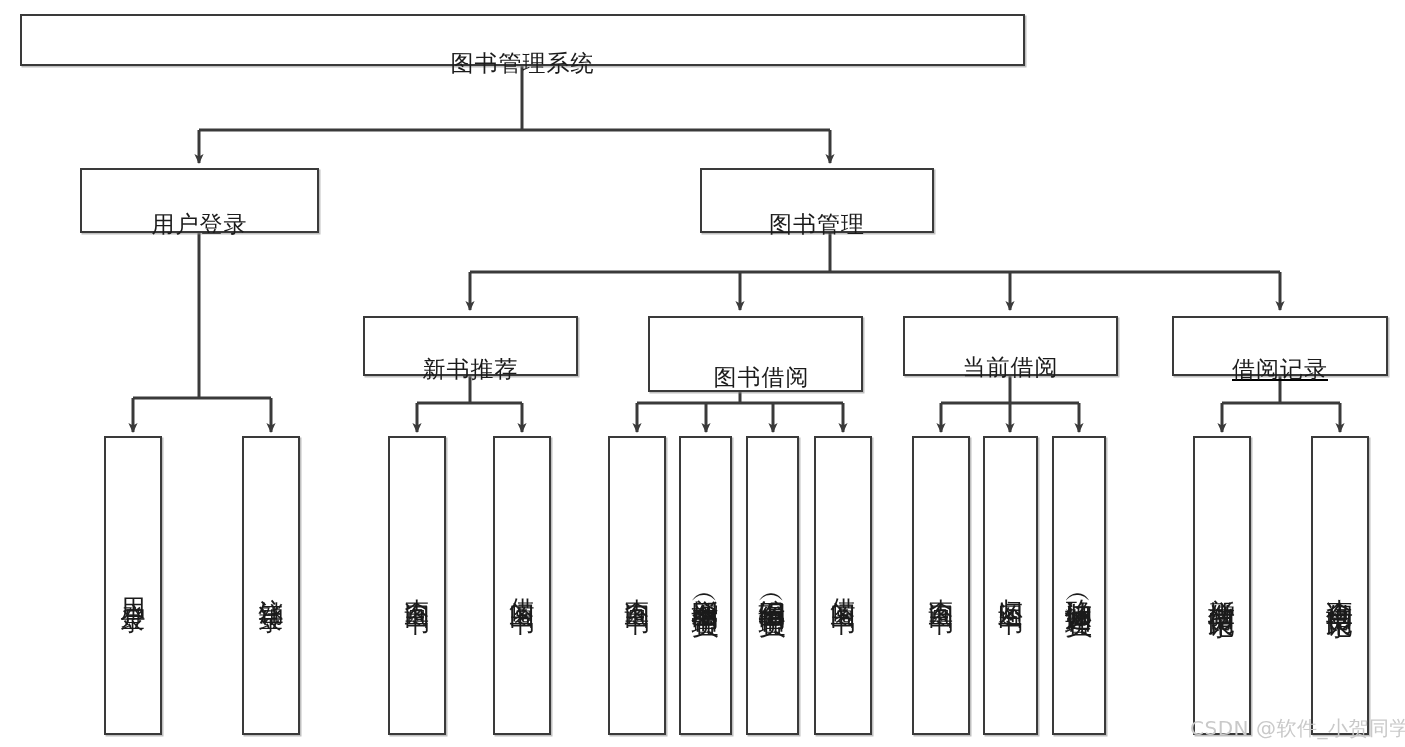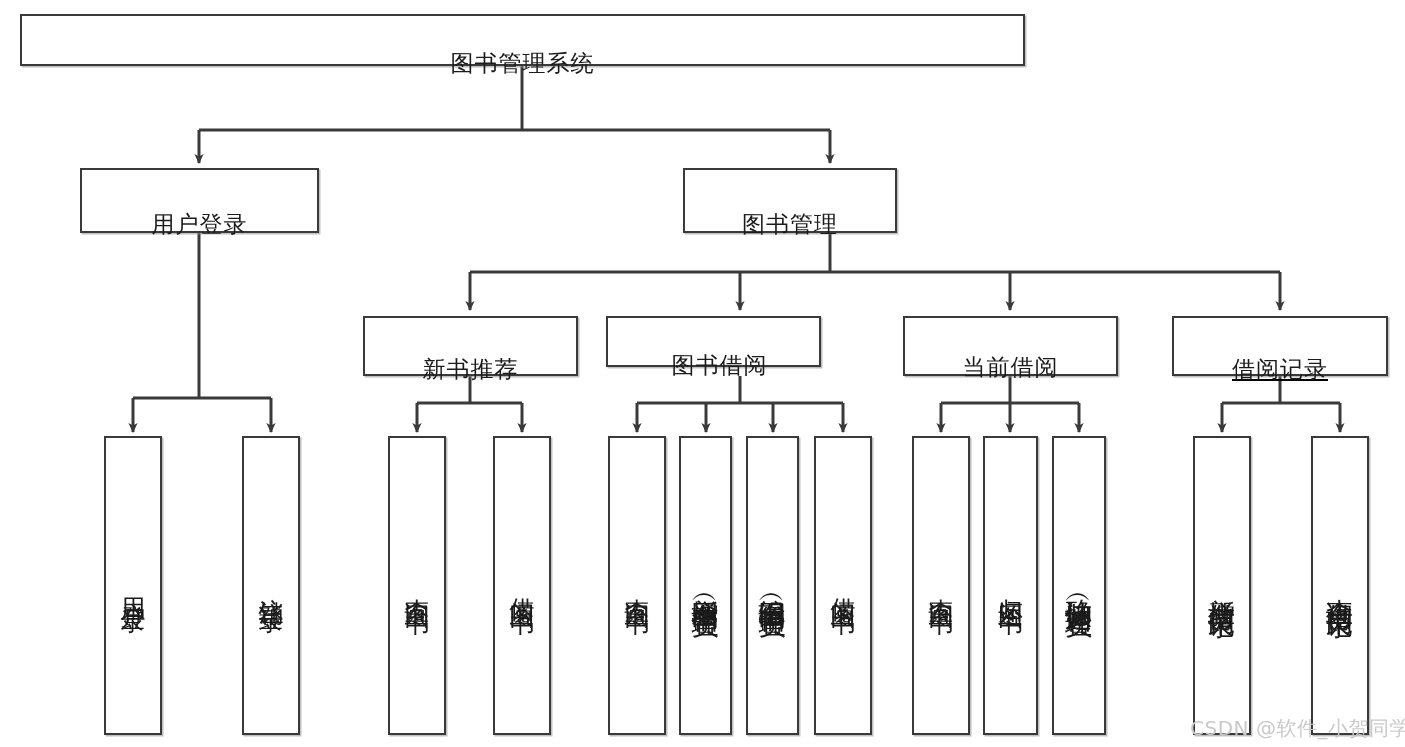--- a/index.html
+++ b/index.html
@@ -122,28 +122,28 @@
     </g>
   </svg>
 
   <div class="node horiz root" style="left:20px; top:14px; width:1005px; height:52px;">
     <span class="label">图书管理系统</span>
   </div>
 
   <div class="node horiz" style="left:80px; top:168px; width:239px; height:65px;">
     <span class="label">用户登录</span>
   </div>
-  <div class="node horiz" style="left:683px; top:168px; width:214px; height:65px;">
+  <div class="node horiz" style="left:700px; top:168px; width:234px; height:65px;">
     <span class="label">图书管理</span>
   </div>
 
   <div class="node horiz" style="left:363px; top:316px; width:215px; height:60px;">
     <span class="label">新书推荐</span>
   </div>
-  <div class="node horiz" style="left:606px; top:316px; width:215px; height:51px;padding-left:12px;">
+  <div class="node horiz" style="left:648px; top:316px; width:215px; height:76px;padding-left:12px;">
     <span class="label">图书借阅</span>
   </div>
   <div class="node horiz" style="left:903px; top:316px; width:215px; height:60px;font-family:Liberation Mono, monospace;">
     <span class="label">当前借阅</span>
   </div>
   <div class="node horiz" style="left:1172px; top:316px; width:216px; height:60px;text-decoration:underline;">
     <span class="label">借阅记录</span>
   </div>
 
   <div class="node vert" style="left:104px; top:436px; width:58px; height:299px;">

